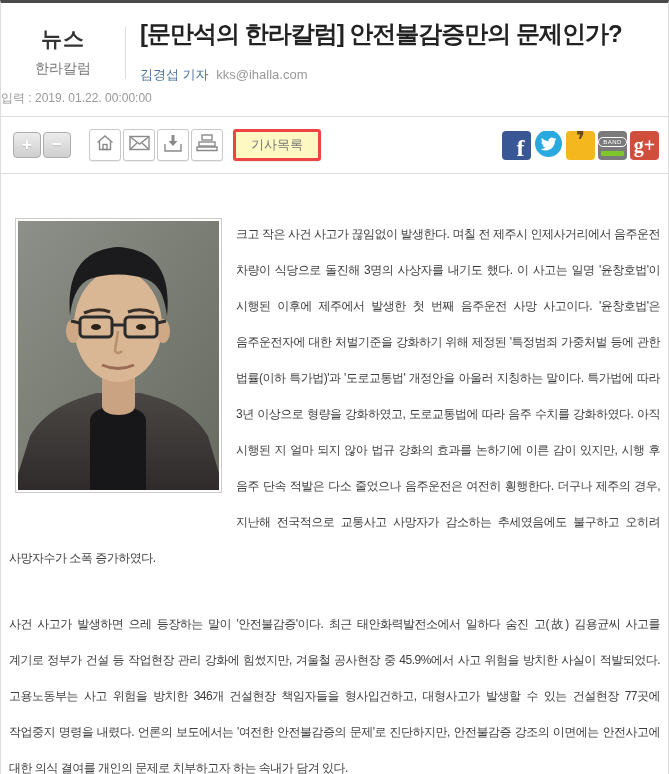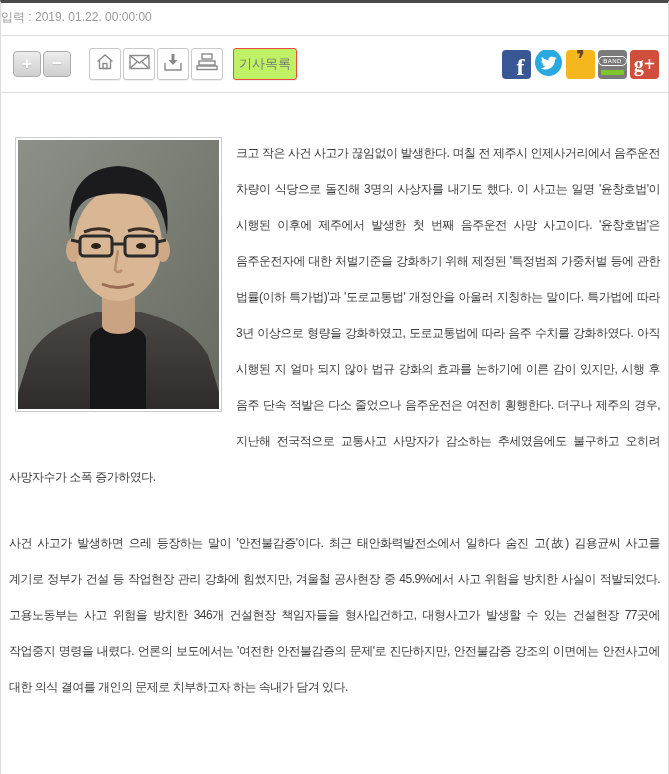--- a/index.html
+++ b/index.html
@@ -100,27 +100,27 @@
     border: 1px solid #c9c9c9;
     border-radius: 3px;
     background: #fff;
     box-shadow: 0 1px 1px rgba(0,0,0,.07);
     display: flex; align-items: center; justify-content: center;
     cursor: pointer;
     margin-right: 1px;
   }
   .list-btn {
     height: 32px;
-    border: 1px solid #ef4444;
+    border: 3px solid #ef4444;
     border-radius: 3px;
-    background: #bef264;
+    background: #fef9c3;
     box-shadow: 0 1px 1px rgba(0,0,0,.07);
     font-size: 13px;
     color: #777;
-    padding: 0 5px;
+    padding: 0 15px;
     display: flex; align-items: center;
     cursor: pointer;
     margin-left: 8px;
   }
   .social-group { margin-left: auto; display: flex; gap: 3px; }
   .soc {
     width: 29px; height: 29px;
     border-radius: 4px;
     display: flex; align-items: center; justify-content: center;
     cursor: pointer;
@@ -166,20 +166,34 @@
     margin-bottom: 30px;
     word-break: keep-all;
   }
   .article-body p:last-child { margin-bottom: 0; }
 </style>
 </head>
 <body>
 
 <div class="page">
 
+  <div class="header">
+    <div class="section-col">
+      <div class="section-title">뉴스</div>
+      <div class="section-sub">한라칼럼</div>
+    </div>
+    <div class="vdiv"></div>
+    <div class="title-col">
+      <h1 class="article-title">[문만석의 한라칼럼] 안전불감증만의 문제인가?</h1>
+      <div class="byline">
+        <span class="reporter">김경섭 기자</span>
+        <span class="email">kks@ihalla.com</span>
+      </div>
+    </div>
+  </div>
 
   <div class="date-row">
     <span>입력 : 2019. 01.22. 00:00:00</span>
   </div>
 
   <div class="toolbar">
     <div class="pm-group">
       <div class="btn-pm">+</div>
       <div class="btn-pm">−</div>
     </div>

